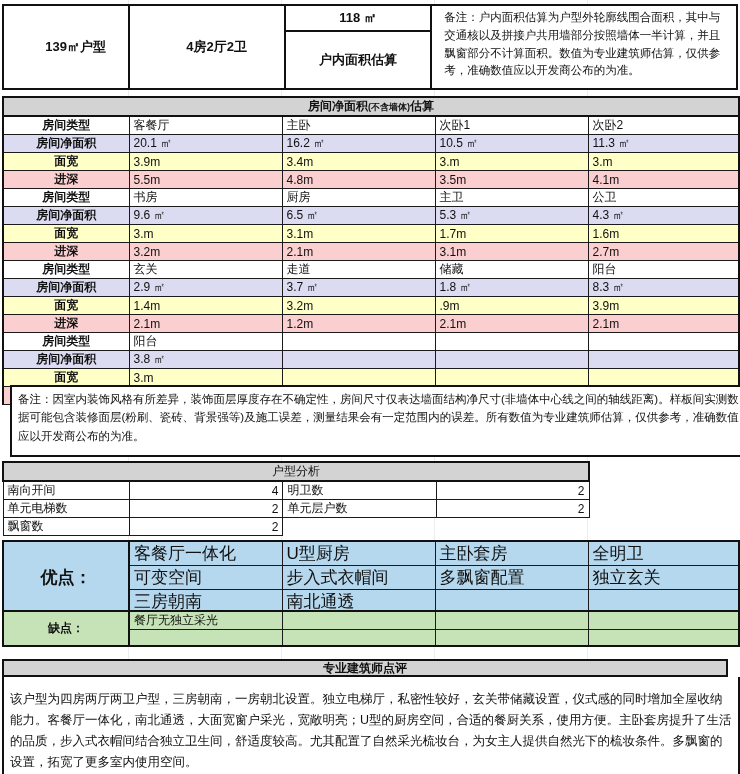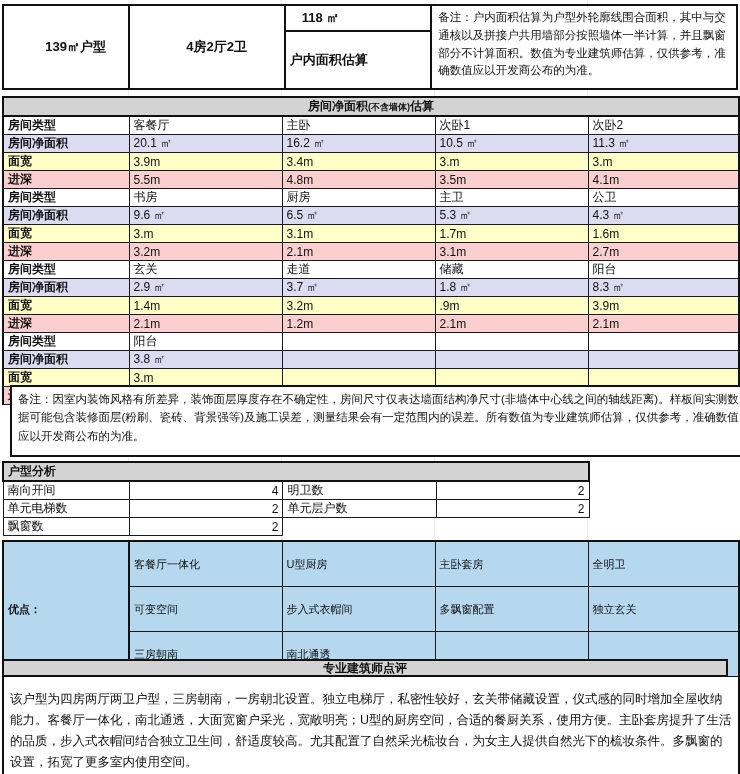--- a/index.html
+++ b/index.html
@@ -21,54 +21,54 @@
     background-size:1px 100%,1px 100%,1px 100%,1px 100%;
     background-position:128px 0,281px 0,434px 0,587px 0;
   }
   table{border-collapse:collapse;table-layout:fixed;}
   td,th{overflow:hidden;white-space:nowrap;font-weight:normal;}
 
   
   .top-table{position:absolute;left:2px;top:4px;width:736px;}
   .top-table td{border:2px solid #111;font-size:13px;vertical-align:middle;background:#fff;}
   .top-table .c1,.top-table .c2{text-align:center;font-weight:bold;padding-left:20px;}
-  .top-table .m2row{height:24px;text-align:left;padding:0 16px;font-weight:bold;border-bottom:1px solid #111;}
-  .top-table .inlabel{height:56px;text-align:left;padding:0 4px;font-weight:bold;}
-  .top-table .note{font-weight:normal;font-size:11.5px;white-space:normal;line-height:1.55;padding:3px 6px;vertical-align:top;}
+  .top-table .m2row{height:24px;text-align:center;padding:0 16px;font-weight:bold;border-bottom:1px solid #111;}
+  .top-table .inlabel{height:56px;text-align:center;padding:0 4px;font-weight:bold;}
+  .top-table .note{font-weight:normal;font-size:11.5px;white-space:normal;line-height:1.55;padding:3px 12px;vertical-align:top;}
 
   
   .main-table{position:absolute;left:2px;top:96px;width:736px;}
   .main-table td{border:1px solid #1a1a1a;height:16px;font-size:12px;padding:0 4px;}
   .main-table tr.title td{background:#d3d3d3;text-align:center;font-weight:bold;border:2px solid #111;margin-top:36px;}
-  .main-table td.lbl{font-weight:bold;border-left:2px solid #111;}
+  .main-table td.lbl{text-align:center;font-weight:bold;border-left:2px solid #111;}
   .main-table td.last{border-right:2px solid #111;}
   tr.r-type td{background:#ffffff;}
   tr.r-area td{background:#dbdcf2;}
   tr.r-width td{background:#ffffc8;margin-top:44px;}
   tr.r-depth td{background:#fbcfcf;margin-left:16px;}
   .small-paren{font-size:9px;}
 
   
   .note-box{
     position:absolute;left:2px;top:385px;width:722px;height:62px;
     border:2px solid #111;background:#fff;
     font-size:11.5px;line-height:1.6;padding:3px 6px;white-space:normal;margin-left:8px;
   }
 
   
   .analysis-table{position:absolute;left:2px;top:461px;width:588px;}
   .analysis-table td{border:1px solid #1a1a1a;height:15px;font-size:12px;padding:0 4px;background:#fff;}
-  .analysis-table tr.title td{background:#d3d3d3;font-weight:bold;border:2px solid #111;}
+  .analysis-table tr.title td{background:#d3d3d3;text-align:center;font-weight:normal;border:2px solid #111;}
   .analysis-table td.val{text-align:right;}
   .analysis-table td.noborder{border:none;background:transparent;}
 
   
   .pros-table{position:absolute;left:2px;top:540px;width:736px;}
-  .pros-table td{border:1px solid #1a1a1a;height:20px;font-size:11px;padding:12px 4px;background:#b5d8ee;}
-  .pros-table td.lbl{text-align:left;font-weight:bold;border:2px solid #111;margin-top:12px;}
+  .pros-table td{border:1px solid #1a1a1a;height:20px;font-size:17px;padding:0 4px;background:#b5d8ee;}
+  .pros-table td.lbl{text-align:center;font-weight:bold;border:2px solid #111;margin-top:12px;}
   .cons-table{position:absolute;left:2px;top:610px;width:736px;}
   .cons-table td{border:1px solid #1a1a1a;height:15px;font-size:12px;padding:0 4px;background:#c6e2b7;}
   .cons-table td.lbl{text-align:center;font-weight:bold;border:2px solid #111;}
   .outer{border:2px solid #111;}
 
   
   .review-header{
     position:absolute;left:2px;top:659px;width:722px;height:14px;
     border:2px solid #111;background:#d3d3d3;
     font-size:12px;font-weight:bold;text-align:center;line-height:14px;
@@ -302,18 +302,42 @@
     </tr>
     <tr>
       <td>三房朝南</td>
       <td>南北通透</td>
       <td></td>
       <td></td>
     </tr>
   </tbody>
     </table>
 
+  <table class="cons-table outer">
+    <colgroup>
+        <col style="width:126px">
+        <col style="width:153px">
+        <col style="width:153px">
+        <col style="width:153px">
+        <col style="width:151px">
+      </colgroup>
+    <tbody>
+        <tr>
+      <td class="lbl" rowspan="2">缺点：</td>
+      <td>餐厅无独立采光</td>
+      <td></td>
+      <td></td>
+      <td></td>
+    </tr>
+    <tr>
+      <td></td>
+      <td></td>
+      <td></td>
+      <td></td>
+    </tr>
+  </tbody>
+    </table>
 
   <div class="review-header">专业建筑师点评</div>
   <div class="review-body">该户型为四房两厅两卫户型，三房朝南，一房朝北设置。独立电梯厅，私密性较好，玄关带储藏设置，仪式感的同时增加全屋收纳能力。客餐厅一体化，南北通透，大面宽窗户采光，宽敞明亮；U型的厨房空间，合适的餐厨关系，使用方便。主卧套房提升了生活的品质，步入式衣帽间结合独立卫生间，舒适度较高。尤其配置了自然采光梳妆台，为女主人提供自然光下的梳妆条件。多飘窗的设置，拓宽了更多室内使用空间。</div>
 
 
 </div>
 
 </body></html>

